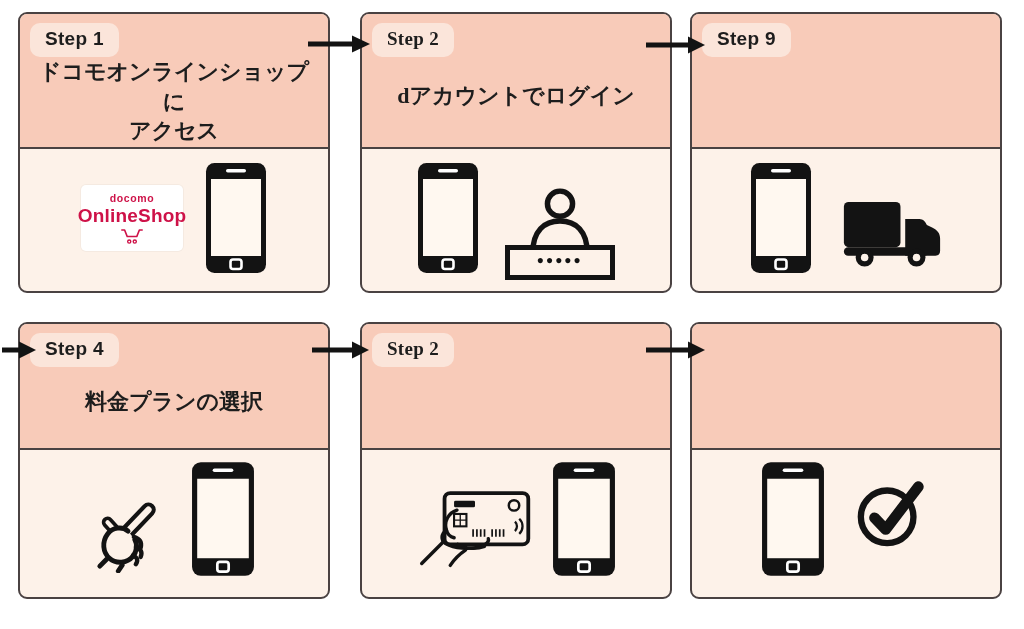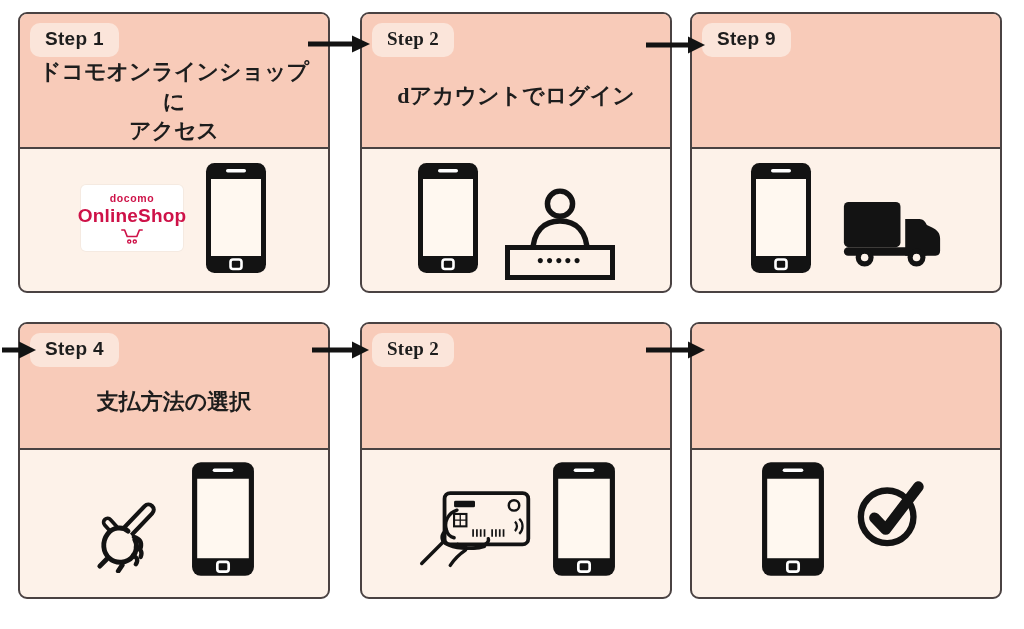--- a/index.html
+++ b/index.html
@@ -130,21 +130,21 @@
         <circle cx="24" cy="61" r="4" fill="#fdf2e9"></circle>
       <circle cx="79" cy="61" r="9.5" fill="#131313"></circle>
         <circle cx="79" cy="61" r="4" fill="#fdf2e9"></circle>
     </svg>
   </div>
 </div>
 
 <div class="card row2 col1">
   <div class="card-header">
     <span class="badge">Step 4</span>
-    <div class="title">支払方法の選択</div>
+    <div class="title">料金プランの選択</div>
   </div>
   <div class="card-body gap26">
     <svg viewBox="0 0 74 78" width="72" height="76" class="ty16">
       <path d="M57 13 L36 35" stroke="#131313" stroke-width="15" stroke-linecap="round" fill="none"></path>
       <path d="M57 13 L36 35" stroke="#fdf2e9" stroke-width="6.5" stroke-linecap="round" fill="none"></path>
       <path d="M25 37 L15 26" stroke="#131313" stroke-width="12" stroke-linecap="round" fill="none"></path>
       <path d="M25 37 L15 26" stroke="#fdf2e9" stroke-width="4.5" stroke-linecap="round" fill="none"></path>
       <path d="M36 35 C30 30 20 31 15 38 C9 46 10 57 17 63 C24 69 35 68 41 61 C45 56 46 49 43 44" fill="#fdf2e9" stroke="#131313" stroke-width="5" stroke-linecap="round"></path>
       <path d="M42 41 q9 3 7 11" fill="none" stroke="#131313" stroke-width="4.5" stroke-linecap="round"></path>
       <path d="M44 51.5 q8 3 5 10" fill="none" stroke="#131313" stroke-width="4.5" stroke-linecap="round"></path>

